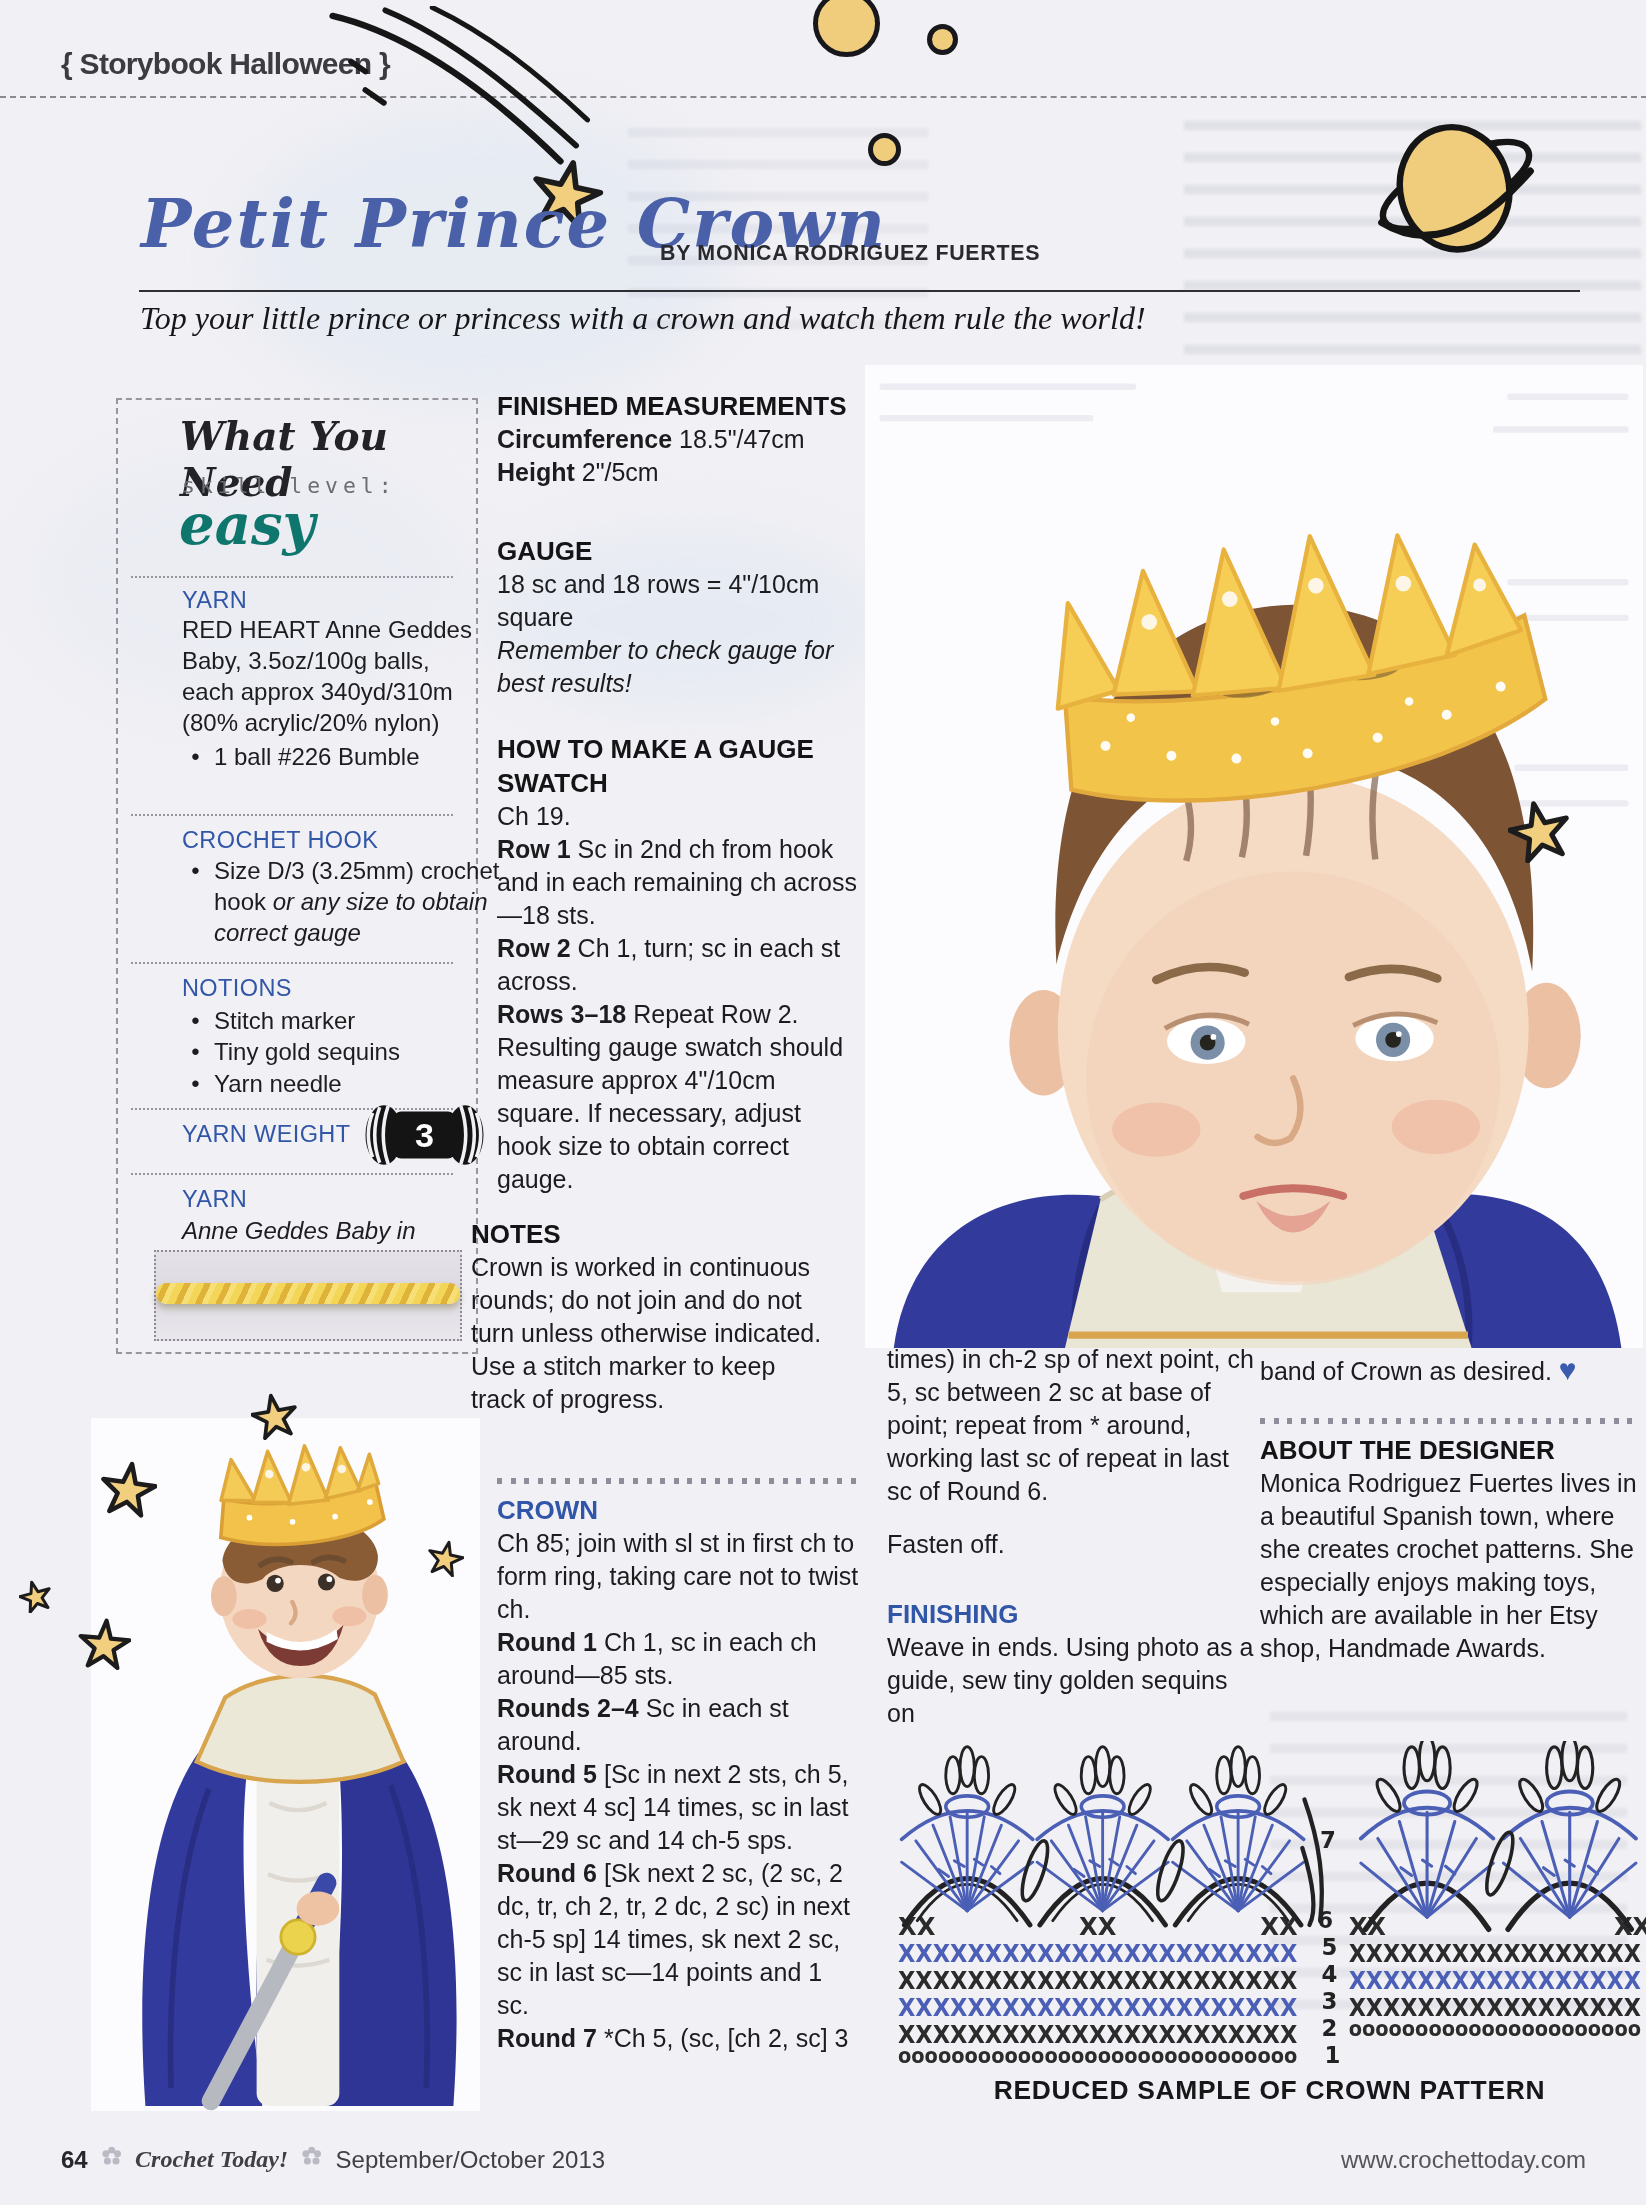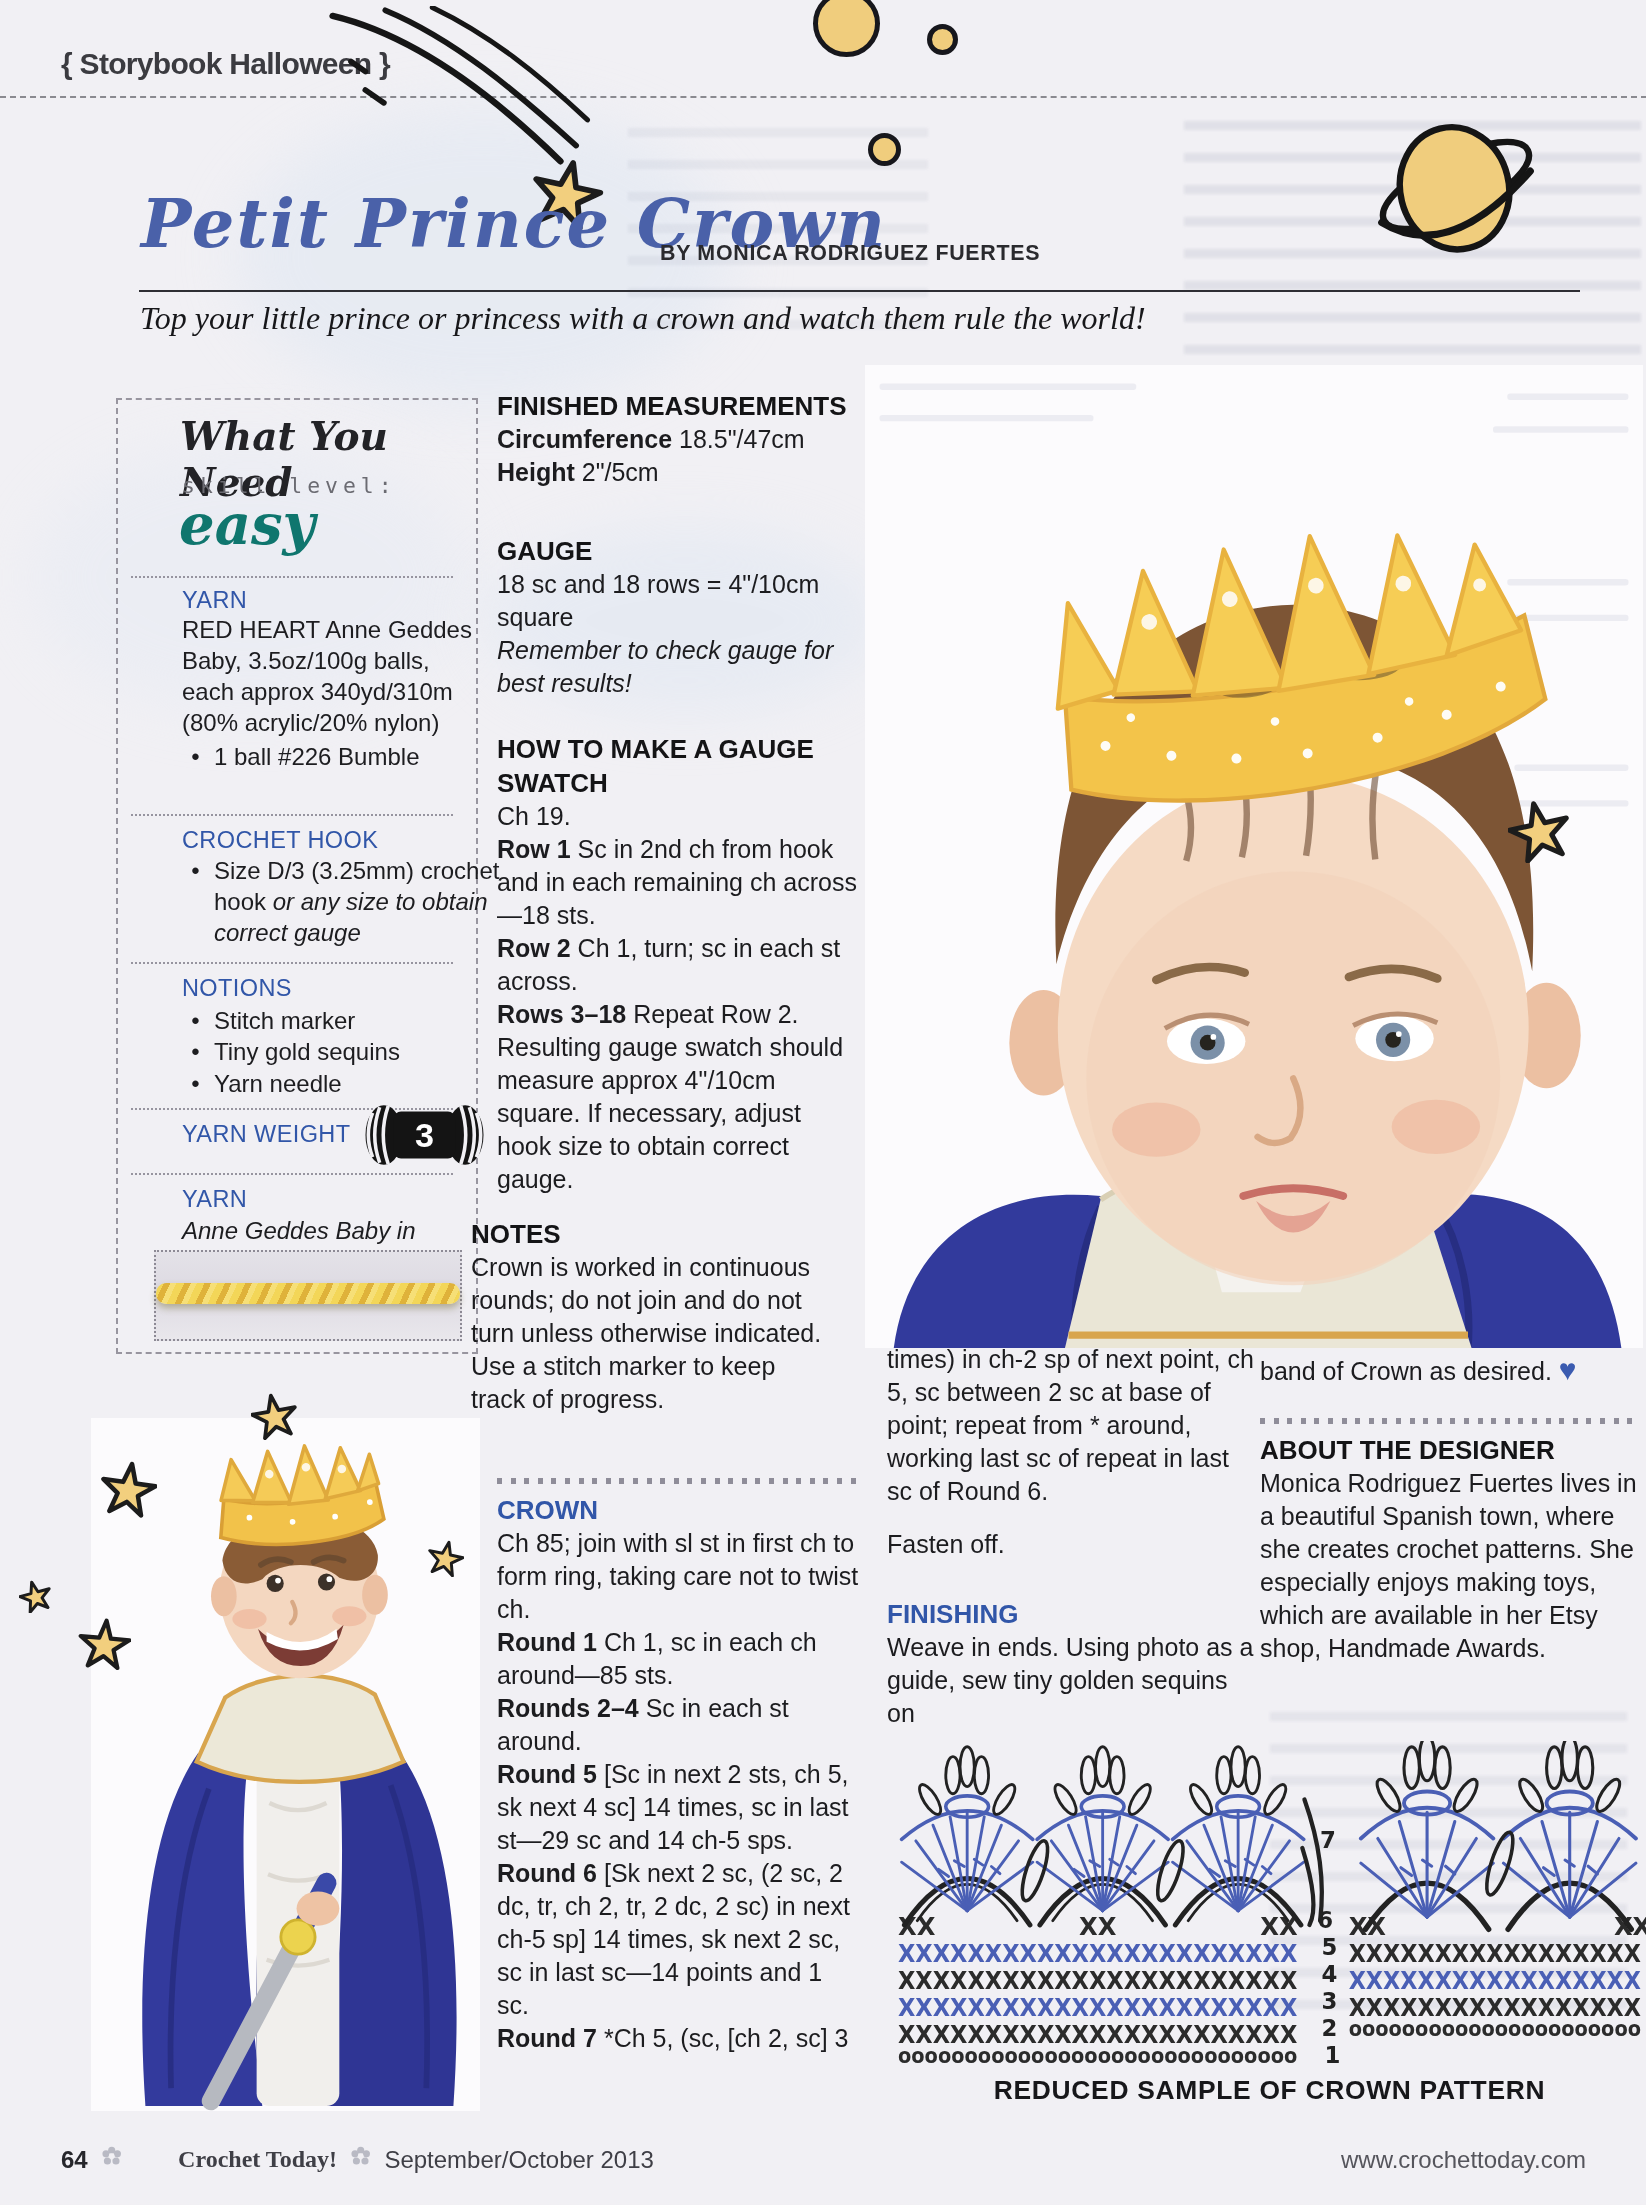--- a/index.html
+++ b/index.html
@@ -43,21 +43,21 @@
   .star{position:absolute;}
   .dot{position:absolute;border:5px solid #17171c;background:#f0cd7d;border-radius:50%;}
   
   .diagram{position:absolute;left:892px;top:1741px;width:755px;height:328px;}
   .diag-caption{position:absolute;left:892px;top:2075px;width:755px;text-align:center;
                 font-size:26.4px;font-weight:700;color:#17171a;letter-spacing:0.7px;}
   
   .footer{position:absolute;left:61px;right:61px;top:2146px;display:flex;justify-content:space-between;align-items:center;}
   .f-left{display:flex;gap:13px;font-size:24px;color:#3f3f46;}
   .f-num{font-weight:700;color:#26262b;}
-  .f-mag{font-family:"Liberation Serif",serif;font-weight:700;margin-left:43px;}
+  .f-mag{font-family:"Liberation Serif",serif;font-style:italic;font-weight:700;}
   .f-site{font-size:24px;color:#55555c;}
 </style>
 </head>
 <body>
 
 <div class="page">
 
   <div class="wash" style="left:235px;top:107px;width:499px;height:300px;background:#dfe7f2;opacity:.55;"></div>
   <div class="wash" style="left:28.5px;top:442px;width:442px;height:271px;background:#e3e9f3;opacity:.4;"></div>
   <div class="wash" style="left:485px;top:528px;width:400px;height:185px;background:#dde6f2;opacity:.5;"></div>

